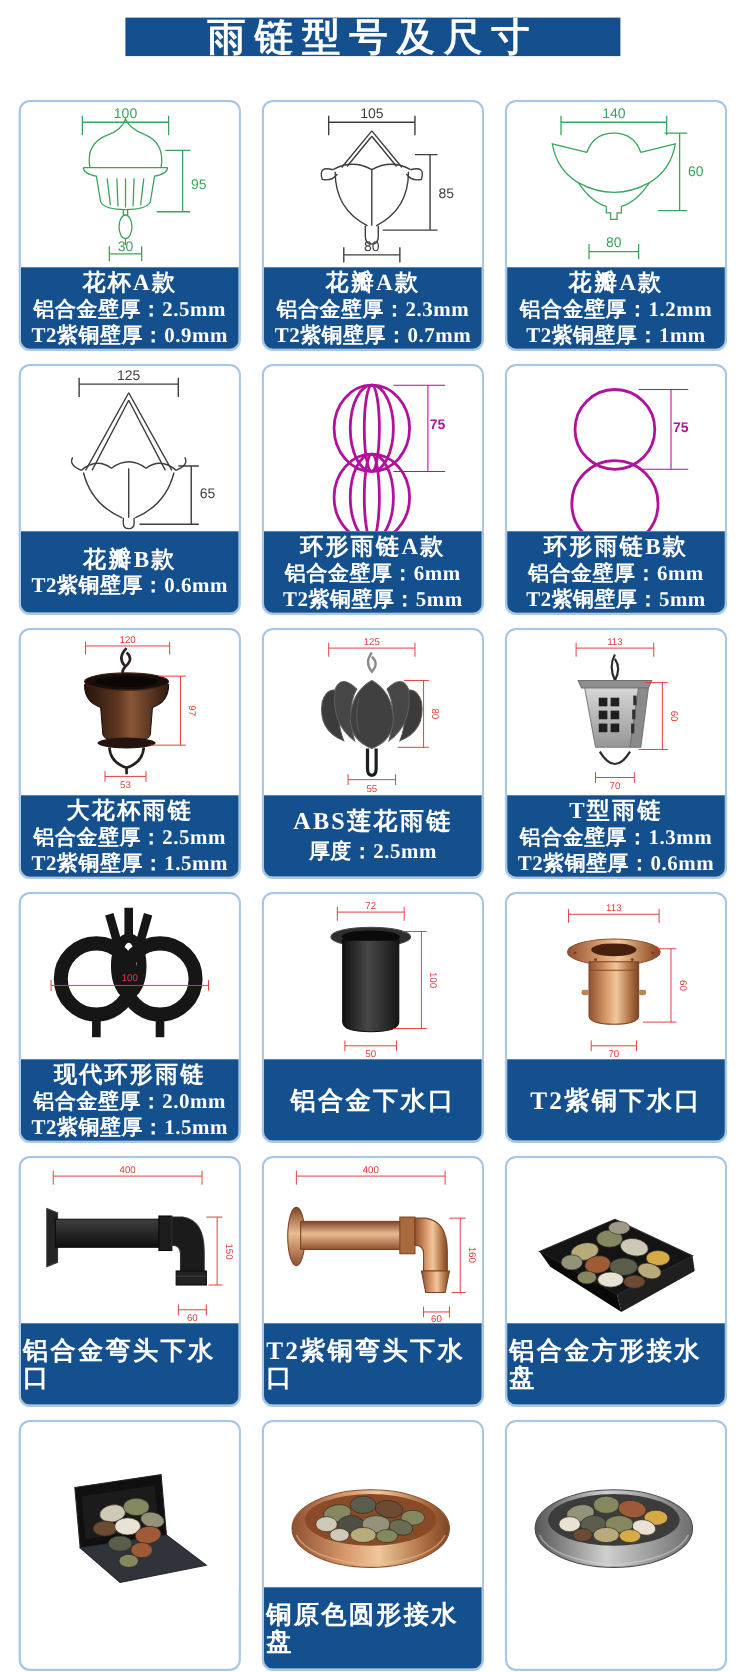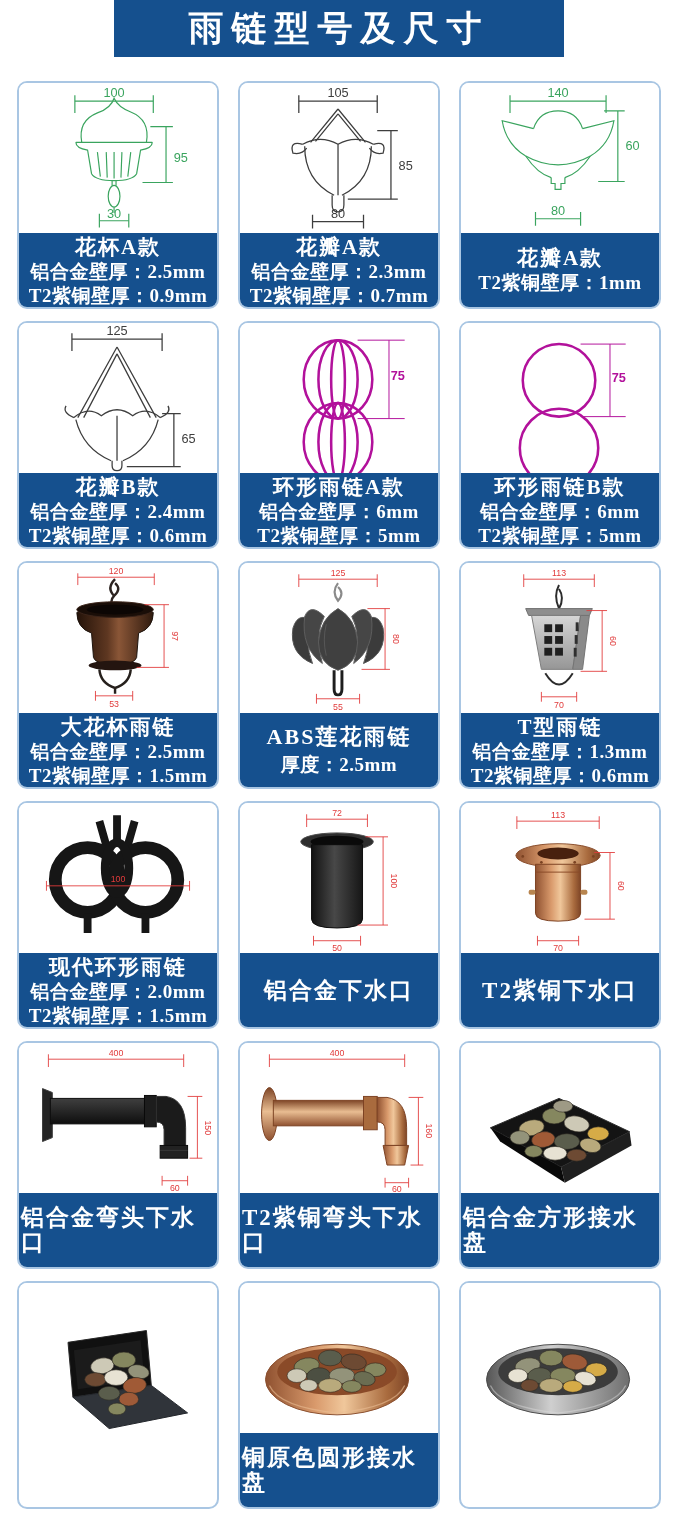--- a/index.html
+++ b/index.html
@@ -10,21 +10,21 @@
     --dim-red:#e13b3b;
     --dim-dark:#3e3e3e;
   }
   *{box-sizing:border-box;margin:0;padding:0}
   body{
     width:678px;height:1520px;background:#fff;
     font-family:"Liberation Serif","DejaVu Serif",serif;
     overflow:hidden;
   }
   .banner{
-    width:450px;height:57px;margin:0 auto;
+    width:450px;height:35px;margin:16px auto;
     background:var(--primary-blue);
     color:#fff;display:flex;align-items:center;justify-content:center;
     font-size:35px;font-weight:700;letter-spacing:8px;
   }
   .grid{
     width:678px;padding:24px 17px 0 17px;
     display:grid;grid-template-columns:repeat(3,202px);
     grid-auto-rows:228px;column-gap:19px;row-gap:12px;
   }
   .card{
@@ -181,20 +181,21 @@
           <line class="gs" x1="140" y1="100" x2="167" y2="100"></line>
         <text class="gt" x="175" y="68">60</text>
         <line class="gs" x1="76" y1="138" x2="122" y2="138"></line>
           <line class="gs" x1="76" y1="131" x2="76" y2="145"></line>
           <line class="gs" x1="122" y1="131" x2="122" y2="145"></line>
         <text class="gt" x="99" y="134">80</text>
       </svg>
     </div>
     <div class="label">
       <div class="title">花瓣A款</div>
+      <div class="spec">铝合金壁厚：1.2mm</div>
       <div class="spec">T2紫铜壁厚：1mm</div>
     </div>
   </div>
 
   <div class="card">
     <div class="art">
       <svg viewBox="0 0 202 152">
         <line class="ks" x1="54" y1="16" x2="146" y2="16"></line>
           <line class="ks" x1="54" y1="10" x2="54" y2="28"></line>
           <line class="ks" x1="146" y1="10" x2="146" y2="28"></line>
@@ -206,21 +207,20 @@
         <line class="ks" x1="100" y1="94" x2="100" y2="140"></line>
         <path class="ks" d="M95,140 L95,145 Q95,150 100,150 Q105,150 105,145 L105,140"></path>
         <line class="ks" x1="158" y1="92" x2="158" y2="146"></line>
           <line class="ks" x1="146" y1="92" x2="165" y2="92"></line>
           <line class="ks" x1="110" y1="146" x2="165" y2="146"></line>
         <text class="kt" x="173" y="122">65</text>
       </svg>
     </div>
     <div class="label">
       <div class="title">花瓣B款</div>
-      <div class="spec">铝合金壁厚：2.4mm</div>
       <div class="spec">T2紫铜壁厚：0.6mm</div>
     </div>
   </div>
 
   <div class="card">
     <div class="art">
       <svg viewBox="0 0 202 152">
         <ellipse class="ms" cx="100" cy="57" rx="35" ry="40"></ellipse>
         <ellipse class="ms" cx="100" cy="57" rx="20" ry="40"></ellipse>
         <ellipse class="ms" cx="100" cy="57" rx="7" ry="40"></ellipse>

